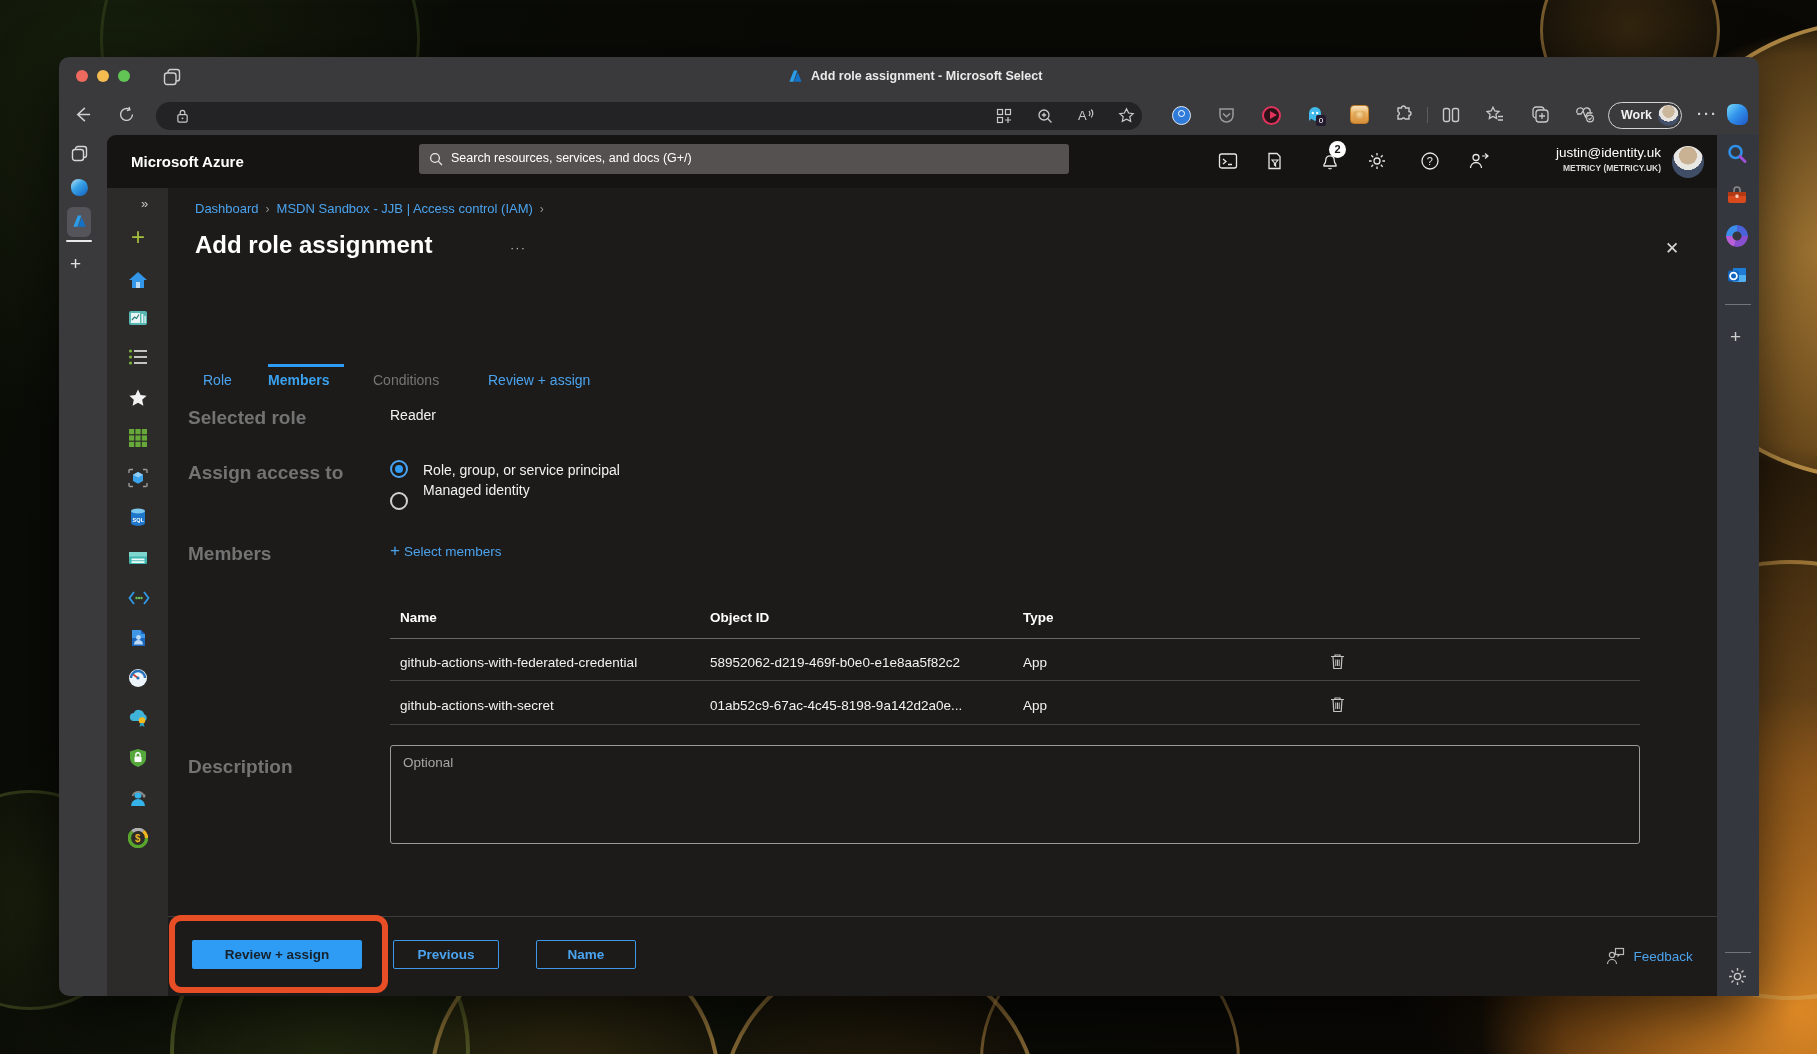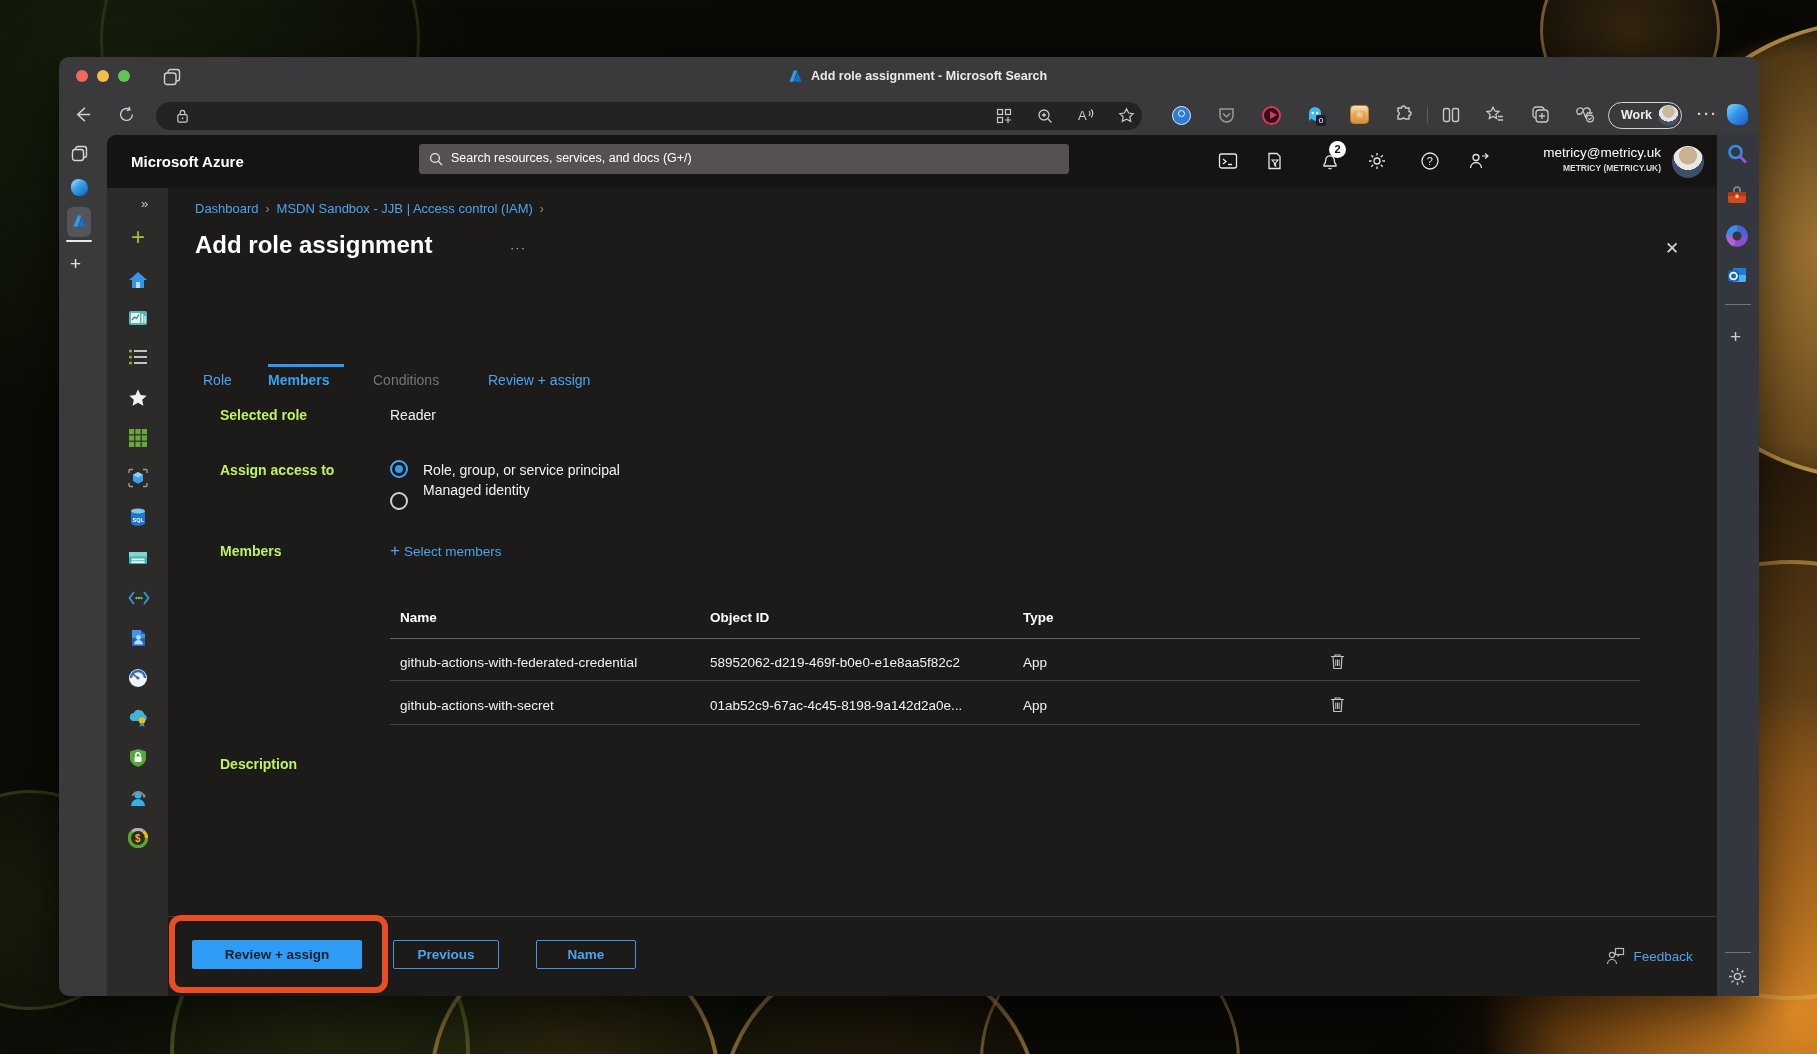--- a/index.html
+++ b/index.html
@@ -23,21 +23,21 @@
   .urltext b { color:#f0f0f0; font-weight:700; }
   #portal { position:absolute; left:48px; top:78px; right:42px; bottom:0; background:#1c1b1a; border-top-left-radius:9px; overflow:hidden; }
   #topbar { position:absolute; left:0; top:0; right:0; height:53px; background:#151413; border-top-left-radius:9px; }
   #searchbox { position:absolute; left:312px; top:9px; width:650px; height:30px; background:#555150; border-radius:3px; color:#fff; }
   #rail { position:absolute; left:0; top:53px; width:61px; bottom:0; background:#2c2b2a; }
   .railicon { position:absolute; left:21px; width:20px; height:20px; }
   #content { position:absolute; left:61px; top:53px; right:0; bottom:0; }
   .crumb { color:#4ba3ee; font-size:13px; }
   .crumbsep { color:#8f8f8f; font-size:12px; padding:0 7px; }
   .tab { position:absolute; font-size:14px; color:#4ba3ee; white-space:nowrap;margin-top:32px; }
-  .lbl { position:absolute; left:52px; font-size:14px; font-weight:700; color:#bef264; white-space:nowrap; }
+  .lbl { position:absolute; left:20px; font-size:19px; font-weight:700; color:#737373; white-space:nowrap; }
   .val { font-size:14px; color:#f2f2f2; }
   .link { color:#4ba3ee; font-size:13.5px; }
   .thead { position:absolute; font-size:13.5px; font-weight:700; color:#fff; }
   .tcell { position:absolute; font-size:13.5px; color:#f2f2f2; white-space:nowrap; }
   .divline { position:absolute; height:1px; background:#454545; }
   .btn { position:absolute; height:29px; font-size:13.5px; font-weight:700; display:flex; align-items:center; justify-content:center; border-radius:2px; }
   .btn.primary { background:#2e9cf4; color:#16212c; }
   .btn.outline { border:1px solid #3e97e8; color:#4ba3ee; background:transparent; }
   #sidebar { position:absolute; right:0; top:77px; width:42px; bottom:0; background:#35373e; }
   .sbicon { position:absolute; left:9px; width:24px; height:24px; }
@@ -70,21 +70,21 @@
         <rect x="5" y="1.5" width="11.5" height="11.5" rx="2.5" fill="none" stroke="#cfcfcf" stroke-width="1.4"></rect>
         <rect x="1.5" y="5" width="11.5" height="11.5" rx="2.5" fill="#3a3a3c" stroke="#cfcfcf" stroke-width="1.4"></rect>
       </svg>
   </div>
   <div class="abs" style="left:729px; top:12px;">
     <svg width="15" height="15" viewBox="0 0 16 16">
         <path d="M6.2 1.5 L10 1.5 L5.8 13.5 L1.5 13.5 Z" fill="#2a9ee8"></path>
         <path d="M10.4 3.5 L14.5 13.5 L6.5 13.5 Z" fill="#1272c8"></path>
       </svg>
   </div>
-  <div class="titletext" style="left:752px;">Add role assignment - Microsoft Search</div>
+  <div class="titletext" style="left:752px;">Add role assignment - Microsoft Select</div>
 
   <div class="abs" style="left:14px; top:48px;">
     <svg width="19" height="19" viewBox="0 0 20 20">
         <path d="M12.5 3 L5 10 L12.5 17 M5 10 H18" fill="none" stroke="#cfcfcf" stroke-width="1.6"></path>
       </svg>
   </div>
   <div class="abs" style="left:59px; top:49px;">
     <svg width="17" height="17" viewBox="0 0 20 20">
         <path d="M17 10 A7 7 0 1 1 13.5 3.9" fill="none" stroke="#cfcfcf" stroke-width="1.6"></path>
         <path d="M13 1 L14 4.5 L10.5 5.5" fill="none" stroke="#cfcfcf" stroke-width="1.6"></path>
@@ -246,21 +246,21 @@
           </svg>
       </div>
       <div class="abs" style="left:1361px; top:16px;">
         <svg width="22" height="20" viewBox="0 0 22 20">
             <circle cx="8" cy="6.5" r="3" fill="none" stroke="#e6e6e6" stroke-width="1.3"></circle>
             <path d="M2.5 17 a5.5 5.5 0 0 1 11 0" fill="none" stroke="#e6e6e6" stroke-width="1.3"></path>
             <path d="M14 5 h6 M17 2.5 l3 2.5 l-3 2.5" fill="none" stroke="#e6e6e6" stroke-width="1.2"></path>
           </svg>
       </div>
       <div class="abs" style="right:56px; top:10px; text-align:right;">
-        <div style="font-size:13.5px; color:#fff;">metricy@metricy.uk</div>
+        <div style="font-size:13.5px; color:#fff;">justin@identity.uk</div>
         <div style="font-size:8.5px; font-weight:700; color:#d9d9d9; margin-top:3px;">METRICY (METRICY.UK)</div>
       </div>
       <div class="abs" style="right:13px; top:11px; width:32px; height:32px; border-radius:50%; background:radial-gradient(circle at 50% 30%, #c9b294 0 32%, #e9e7e3 33% 52%, #3f4e66 53%);"></div>
     </div>
 
     <div id="rail">
       <div class="abs" style="left:34px; top:8px; color:#c8c8c8; font-size:13px;">»</div>
       <div class="railicon" style="top:40px; color:#a3c13c; font-size:24px; line-height:18px; font-weight:400; text-align:center;">+</div>
       <div class="railicon" style="top:82px;">
         <svg width="20" height="20" viewBox="0 0 20 20">
@@ -437,20 +437,23 @@
       <div class="tcell" style="left:855px; top:510px;">App</div>
       <div class="abs" style="left:1162px; top:508px;">
         <svg width="15" height="17" viewBox="0 0 15 17">
             <path d="M1 3.5 h13 M5 3.5 V2 h5 v1.5 M3 3.5 l0.8 12 h7.4 l0.8 -12" fill="none" stroke="#c3c3c3" stroke-width="1.2"></path>
             <path d="M5.8 6.5 v6.5 M7.5 6.5 v6.5 M9.2 6.5 v6.5" stroke="#c3c3c3" stroke-width="1"></path>
           </svg>
       </div>
       <div class="divline" style="left:222px; top:536px; width:1250px;"></div>
 
       <div class="lbl" style="top:568px;">Description</div>
+      <div class="abs" style="left:222px; top:557px; width:1250px; height:99px; border:1px solid #9a9a9a; border-radius:3px;">
+        <span style="position:absolute; left:12px; top:9px; font-size:13.5px; color:#a6a6a6;">Optional</span>
+      </div>
 
       <div class="divline" style="left:0; top:728px; width:1550px; background:#3c3c3c;"></div>
       <div class="btn primary" style="left:24px; top:752px; width:170px;">Review + assign</div>
       <div class="btn outline" style="left:225px; top:752px; width:106px;">Previous</div>
       <div class="btn outline" style="left:368px; top:752px; width:100px;">Name</div>
       <div class="abs" style="left:1437px; top:759px;">
         <svg width="20" height="18" viewBox="0 0 20 18" style="display:inline-block; vertical-align:-4px;">
             <circle cx="7" cy="8" r="2.6" fill="none" stroke="#b9b9b9" stroke-width="1.2"></circle>
             <path d="M2.5 17 a4.5 4.5 0 0 1 9 0" fill="none" stroke="#b9b9b9" stroke-width="1.2"></path>
             <rect x="10.5" y="1.5" width="8" height="6" fill="none" stroke="#b9b9b9" stroke-width="1.2"></rect>

